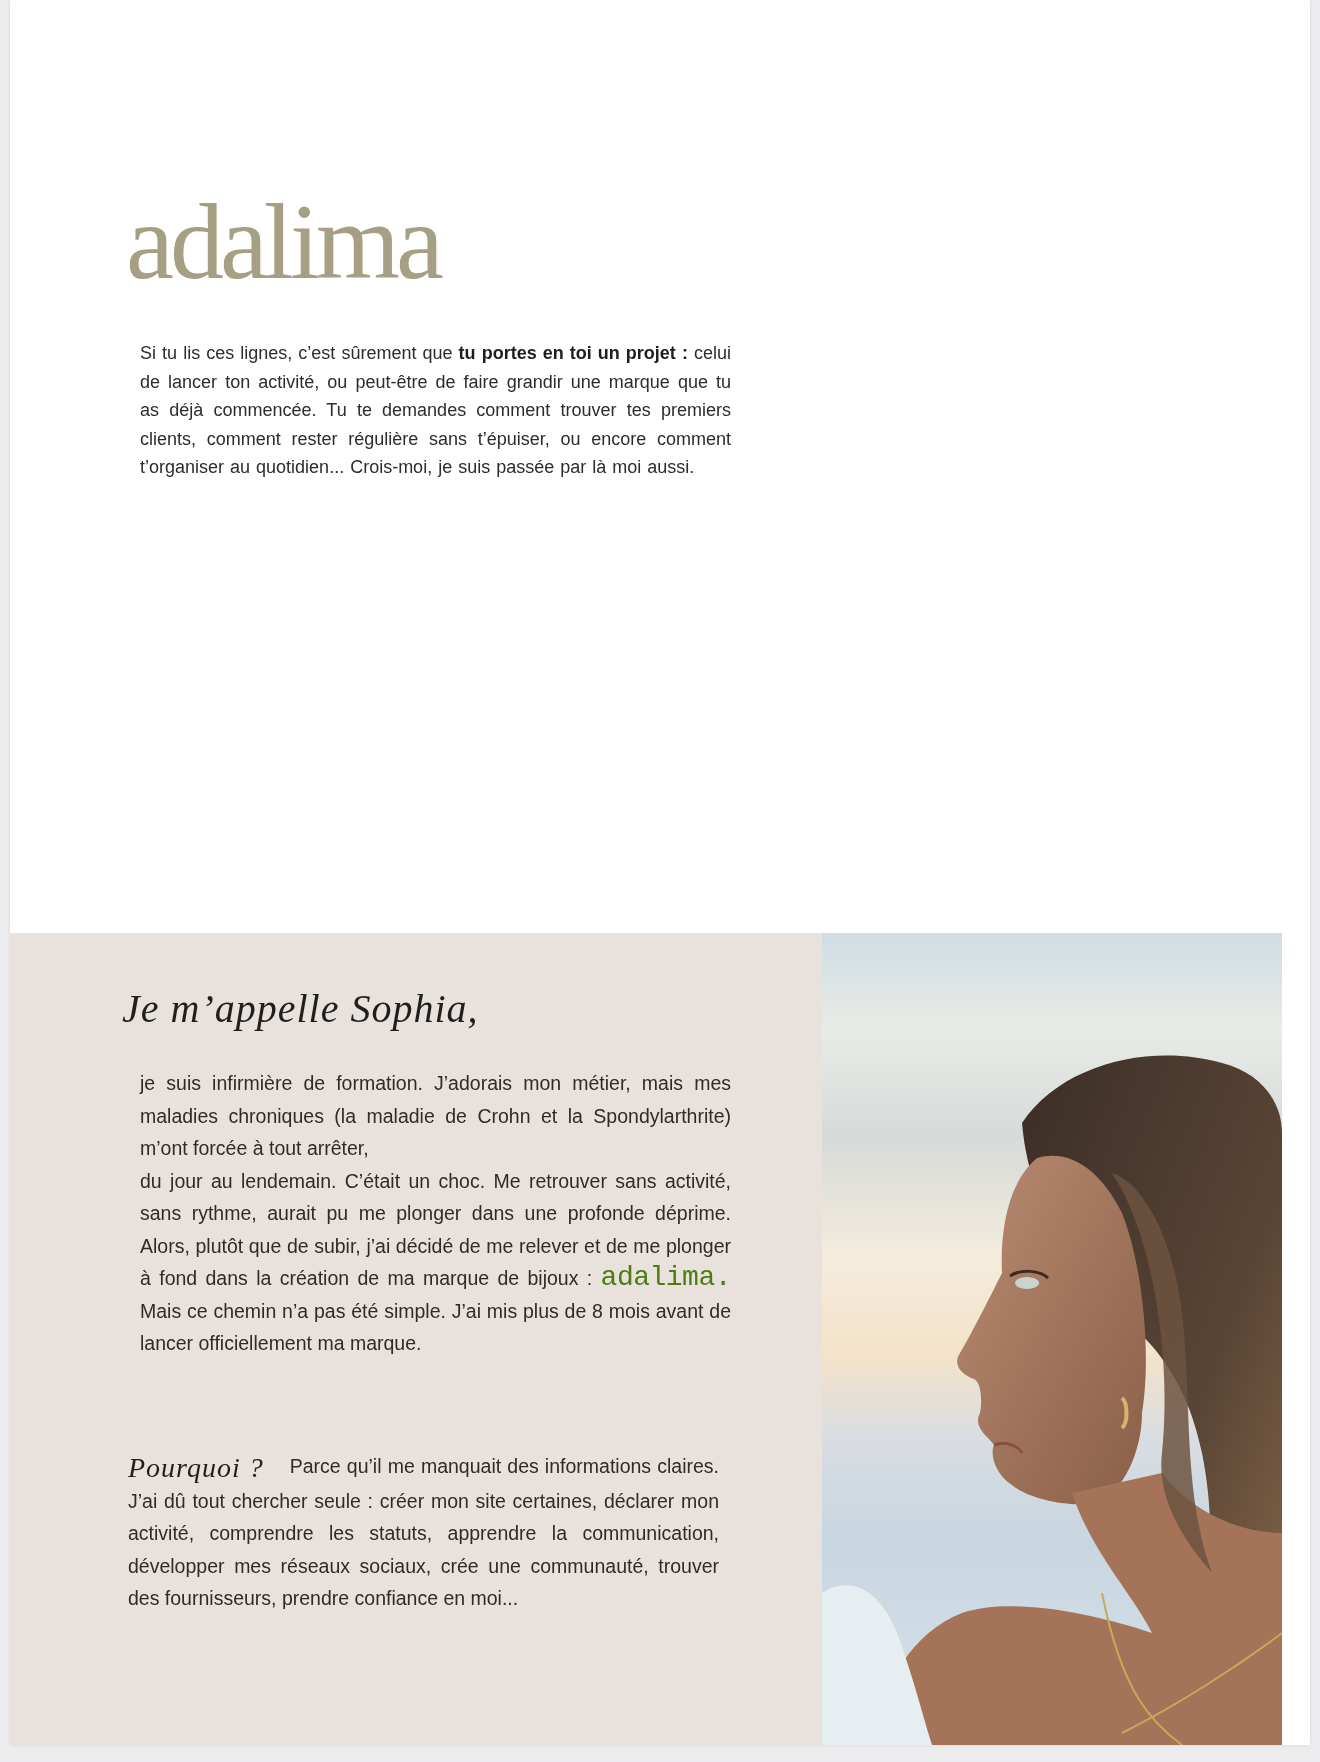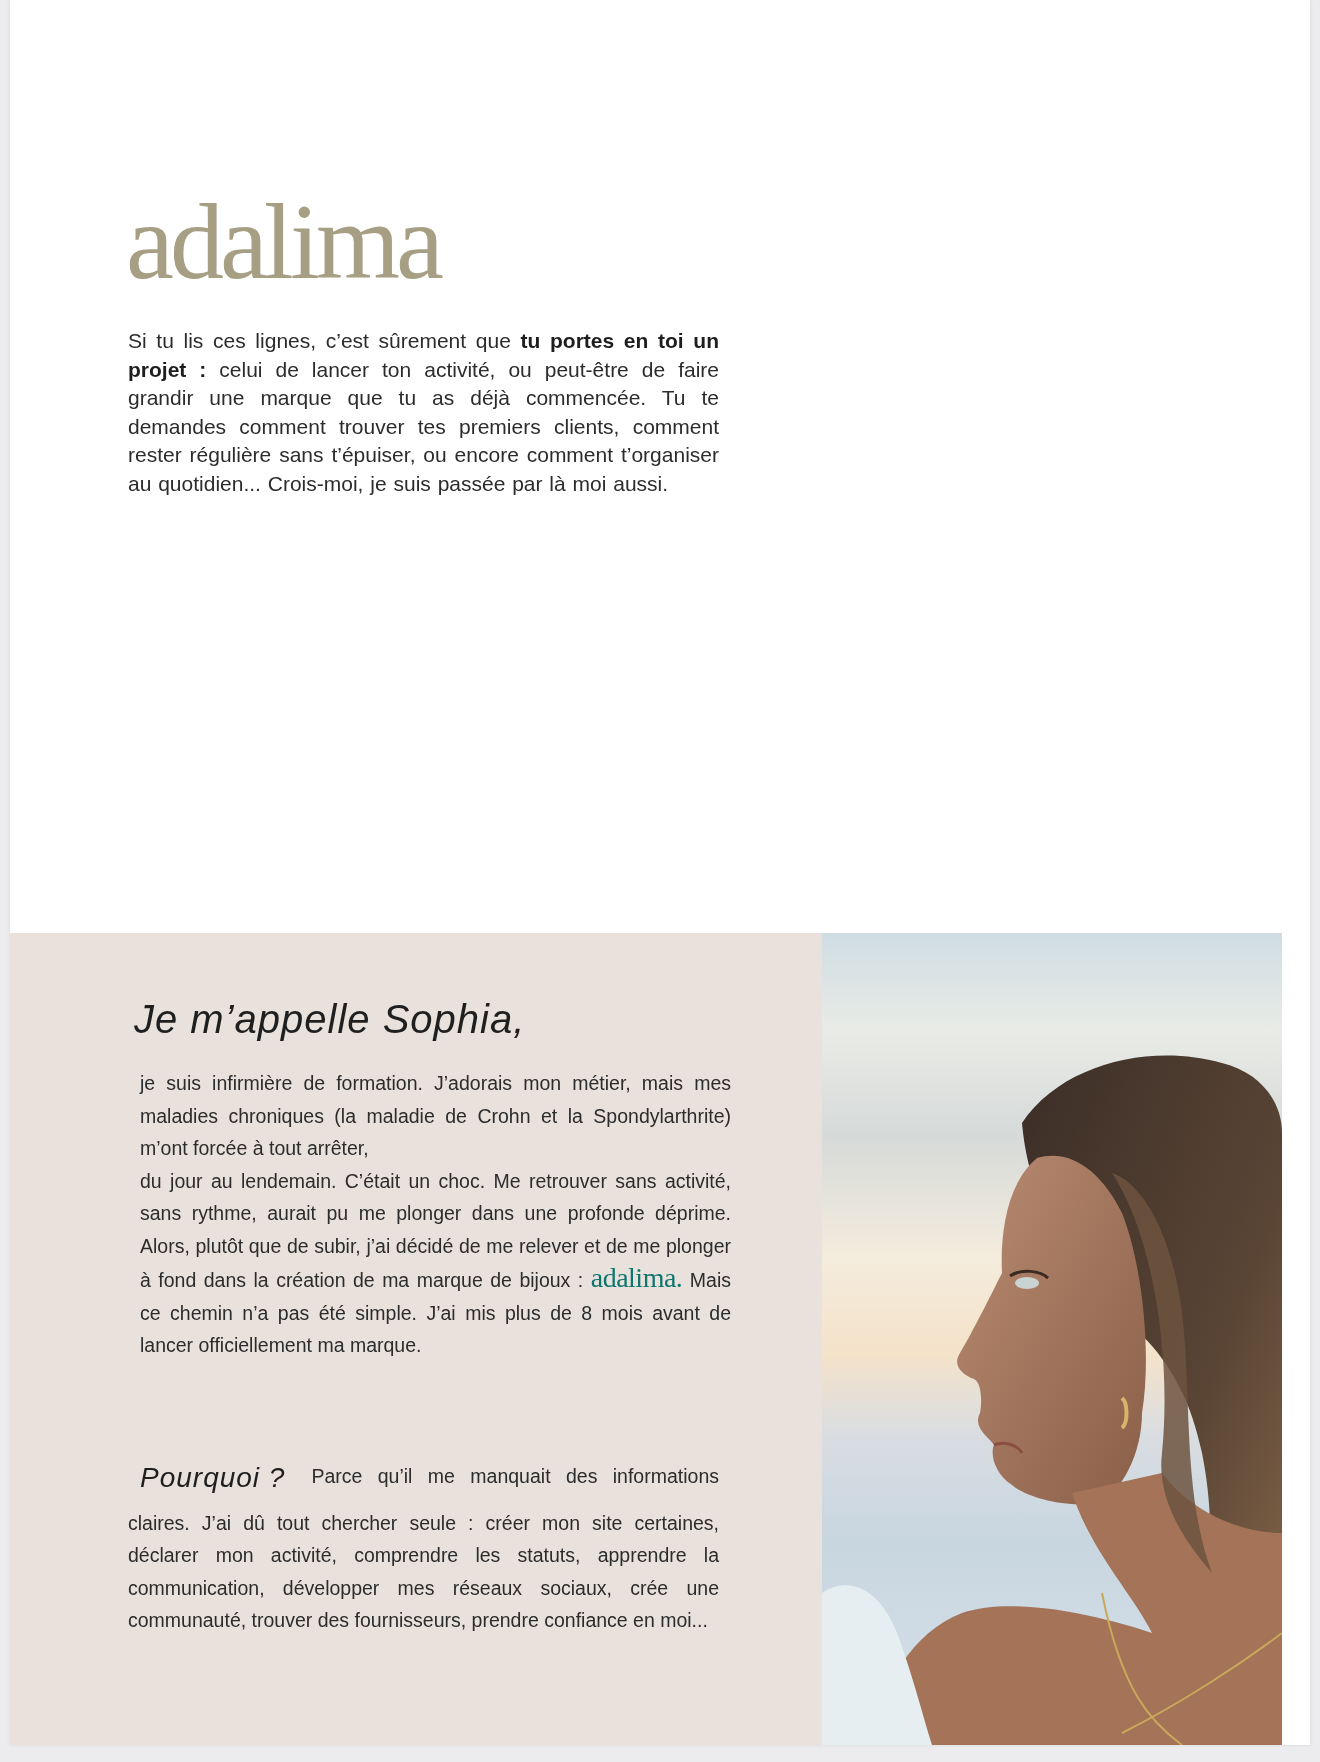--- a/index.html
+++ b/index.html
@@ -33,26 +33,26 @@
       letter-spacing: -4px;
       line-height: 1;
       color: #a79f83;
       margin: 0;
     }
     .intro {
       position: absolute;
       left: 118px;
       top: 327px;
       width: 591px;
-      font-size: 21px;
+      font-size: 18px;
       line-height: 28.5px;
       color: #2c2c2c;
       text-align: justify;
       word-spacing: 1px;
-      margin: 0;
+      margin: 12px;
     }
     .intro b { font-weight: bold; color: #1e1e1e; }
     .ebook {
       position: absolute;
       left: 583px;
       top: 644px;
       width: 592px;
       font-size: 19.5px;
       line-height: 32.5px;
       color: #2c2c2c;
@@ -71,47 +71,47 @@
       position: absolute;
       left: 812px;
       top: 933px;
       width: 460px;
       height: 812px;
       overflow: hidden;
       background: linear-gradient(180deg, #cfdde3 0%, #e9ebe6 12%, #d6dad9 25%, #f4ecdd 40%, #f4e2c9 52%, #d9dde2 62%, #c8d6e0 75%, #d8e2ea 100%);
     }
     .script-heading {
       position: absolute;
-      font-family: Liberation Sans, sans-serif;
+      font-family: Liberation Serif, serif;
       font-style: italic;
       color: #1f1f1f;
-      margin: 12px;
+      margin: 0;
       font-weight: normal;
     }
     .script-name {
       left: 112px;
       top: 985px;
       font-size: 40px;
       letter-spacing: 1px;
     }
     .bio {
       position: absolute;
       left: 118px;
       top: 1055px;
       width: 591px;
       font-size: 19.5px;
       line-height: 32.5px;
       color: #2c2c2c;
       text-align: justify;
       margin: 12px;
     }
     .bio .inline-brand {
-      font-family: Liberation Serif, serif;
+      font-family: Liberation Mono, monospace;
       font-size: 28px;
-      color: #0f766e;
+      color: #4d7c0f;
       letter-spacing: -0.5px;
     }
     .why-block {
       position: absolute;
       left: 118px;
       top: 1450px;
       width: 591px;
       margin: 0;
     }
     .script-why {

